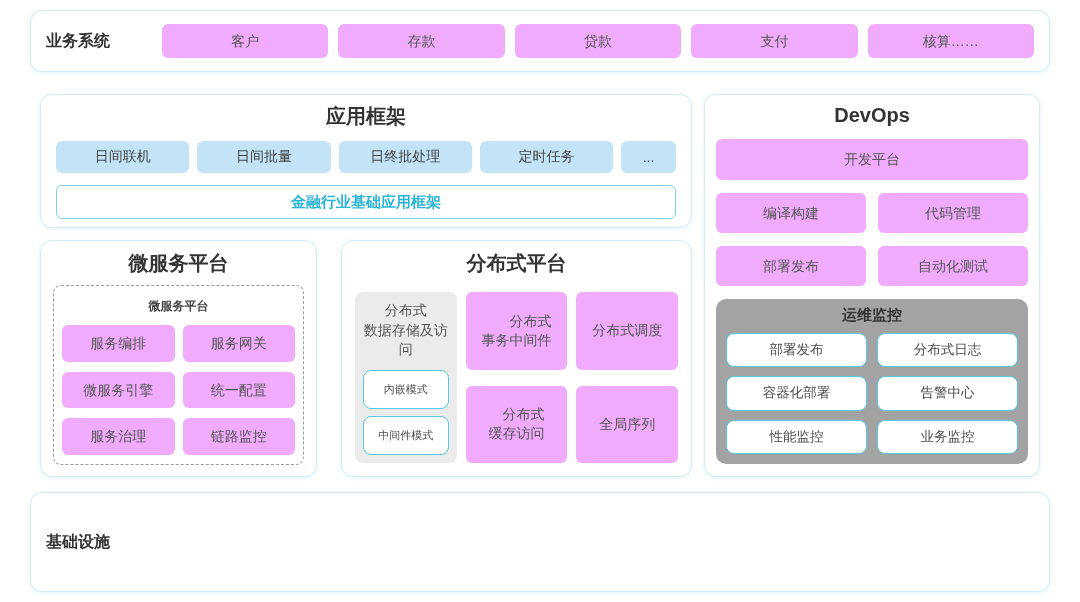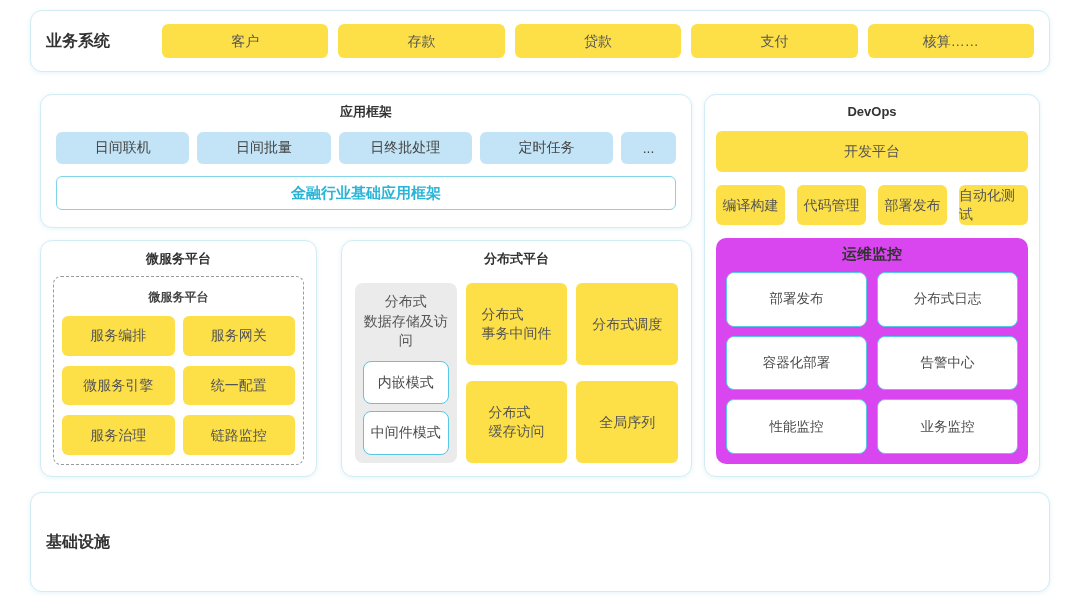--- a/index.html
+++ b/index.html
@@ -8,34 +8,34 @@
   .canvas { width: 1080px; height: 602px; padding: 10px 30px; display: flex; flex-direction: column; border-radius: 10px; }
 
   .panel {
     background: #fff;
     border: 1.5px solid #d2ecf4;
     border-radius: 12px;
     box-shadow: 0 1px 5px rgba(160, 214, 232, 0.28);
   }
 
   .section-label { font-size: 16px; font-weight: 700; color: #333; flex: 0 0 auto; }
-  .panel-title { font-size: 13px; font-weight: 700; color: #333; text-align: center; }
+  .panel-title { font-size: 20px; font-weight: 700; color: #333; text-align: center; }
 
   .gbox {
-    background: #fde047; border-radius: 6px; color: #555; font-size: 14px;
-    display: flex; align-items: center; justify-content: center; text-align: left;
+    background: #f0abfc; border-radius: 6px; color: #555; font-size: 14px;
+    display: flex; align-items: center; justify-content: center; text-align: right;
     white-space: pre-line; line-height: 1.35;
   }
   .bluebox {
     background: #c2e4f6; border-radius: 6px; color: #444; font-size: 14px;
     display: flex; align-items: center; justify-content: center;
   }
   .cyanbox {
     background: #fff; border: 1.5px solid #57c7e3; border-radius: 8px; color: #4a4a4a;
-    font-size: 14px; display: flex; align-items: center; justify-content: center;
+    font-size: 11px; display: flex; align-items: center; justify-content: center;
   }
 
   
   .top-panel { height: 62px; display: flex; align-items: center; padding: 0 15px; gap: 10px; }
   .top-panel .section-label { width: 92px; margin-right: 14px; }
   .top-panel .gbox { flex: 1; height: 34px; }
 
   
   .main-row { display: flex; gap: 12px; margin: 22px 10px 0 10px; height: 383px; }
   .left-col { flex: 1; display: flex; flex-direction: column; gap: 12px; }
@@ -72,24 +72,24 @@
     background: #ebebeb; border-radius: 8px; padding: 9px 8px 8px 8px;
     display: flex; flex-direction: column;
   }
   .storage-title { font-size: 14px; color: #555; text-align: center; white-space: pre-line; line-height: 1.4; margin-bottom: 10px; }
   .storage-box .cyanbox { flex: 1; }
   .storage-box .cyanbox + .cyanbox { margin-top: 7px; }
 
   
   .devops-panel { width: 336px; padding: 9px 11px 12px 11px; display: flex; flex-direction: column; }
   .devops-platform { margin-top: 12px; height: 41px; }
-  .devops-grid { display: grid; grid-template-columns: 1fr 1fr 1fr 1fr; gap: 13px 12px; margin-top: 13px; }
+  .devops-grid { display: grid; grid-template-columns: 1fr 1fr; gap: 13px 12px; margin-top: 13px; }
   .devops-grid .gbox { height: 40px; }
   .monitor-panel {
-    margin-top: 13px; flex: 1; background: #d946ef; border-radius: 10px;
+    margin-top: 13px; flex: 1; background: #a3a3a3; border-radius: 10px;
     padding: 7px 10px 10px 10px; display: flex; flex-direction: column;
   }
   .monitor-title { font-size: 15px; font-weight: 700; color: #333; text-align: center; margin-bottom: 8px; }
   .monitor-grid { flex: 1; display: grid; grid-template-columns: 1fr 1fr; gap: 9px 10px; }
   .monitor-grid .cyanbox { font-size: 13.5px; border-radius: 8px; }
 
   
   .infra-panel { height: 100px; margin-top: 15px; display: flex; align-items: center; padding: 0 15px; }
   .infra-panel .section-label { width: 92px; margin-right: 10px; }
   .infra-body { flex: 1; display: flex; flex-direction: column; gap: 6px; }

